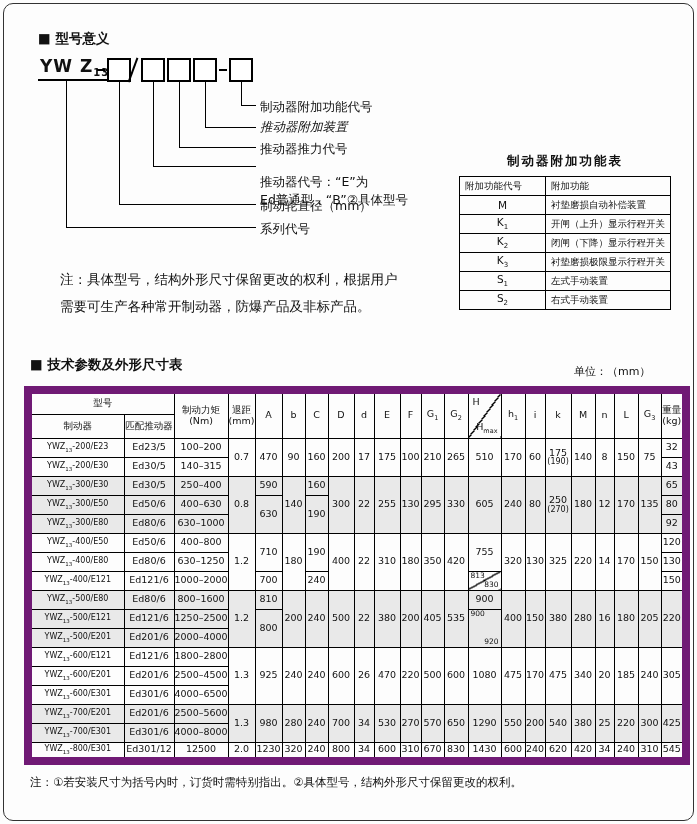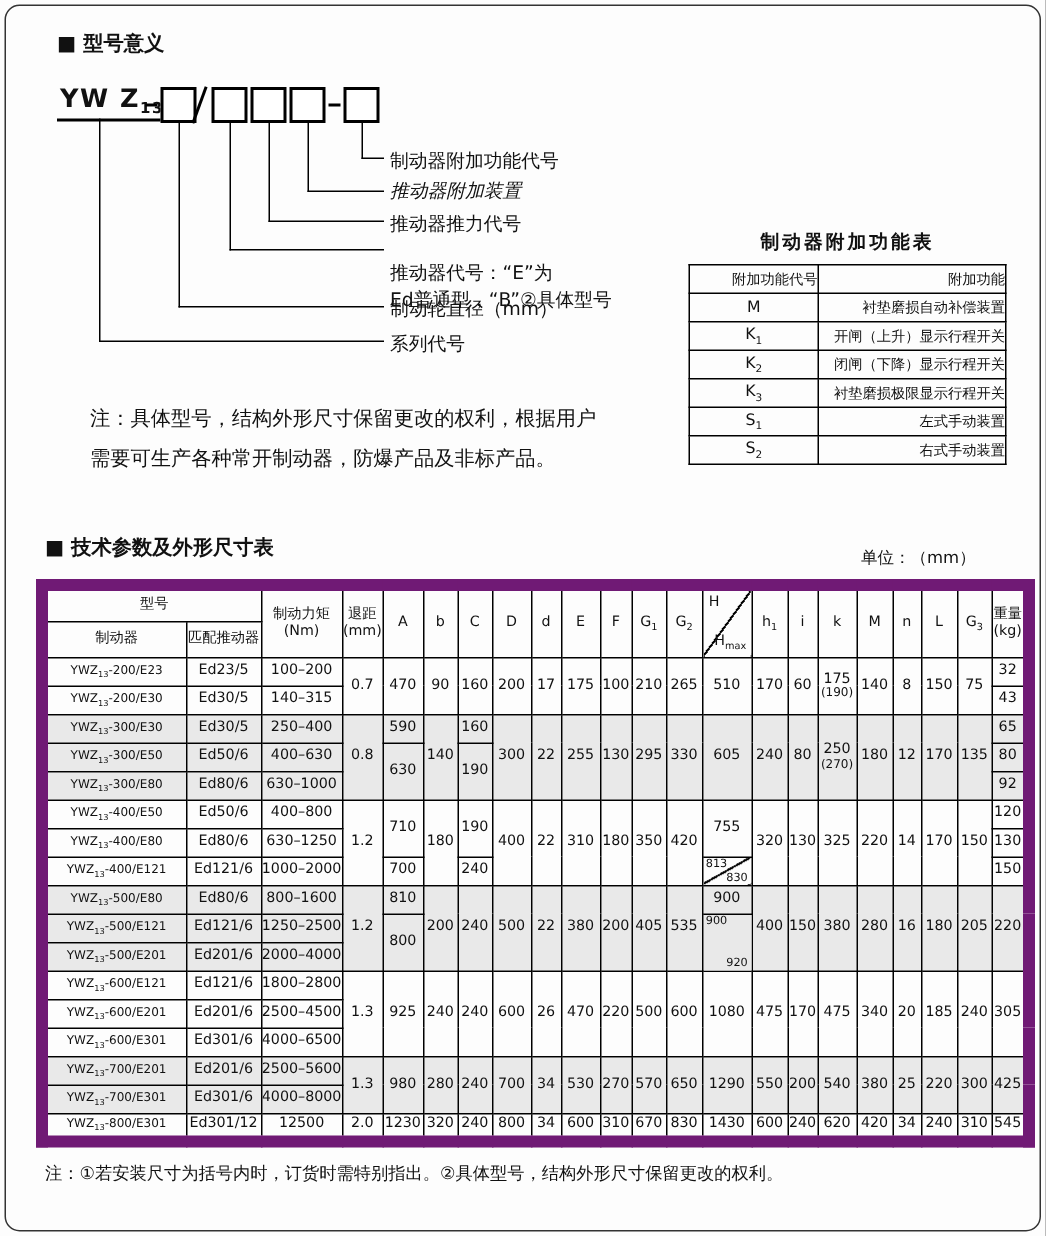--- a/index.html
+++ b/index.html
@@ -5,21 +5,21 @@
   html,body { margin:0; padding:0; background:#888; }
   .page {
     position:relative; width:697px; height:824px; background:#fdfdfd;
     font-family:"DejaVu Sans","Liberation Sans",sans-serif; color:#111;
     overflow:hidden; margin:0 auto;
   }
   .frame { position:absolute; left:3px; top:3px; right:3px; bottom:3px;
     border:1.5px solid #333; border-radius:10px; pointer-events:none; }
 
   
-  .title1 { position:absolute; left:38px; top:20px; font-size:13.5px; font-weight:bold; }
+  .title1 { position:absolute; left:38px; top:30px; font-size:13.5px; font-weight:bold; }
   .diagram { position:absolute; left:38px; top:52px; width:430px; height:255px; }
   .code-text { position:absolute; left:0; top:4px; font-size:17px; font-weight:bold;
     letter-spacing:1px; border-bottom:2px solid #000; padding:0 5px 1px 2px; white-space:nowrap;text-align:right; }
   .code-text sub { font-size:10px; font-weight:bold; }
   .dash { position:absolute; width:8px; height:2px; background:#000; top:17px; }
   .d1 { left:59px; } .d2 { left:181px; }
   .box { position:absolute; width:20px; height:20px; border:2px solid #000; top:6px; background:#fff; }
   .b1 { left:69px; } .b2 { left:103px; } .b3 { left:129px; } .b4 { left:155px; } .b5 { left:191px; }
   .slash { position:absolute; left:94px; top:5px; width:2px; height:26px; background:#000;
     transform:rotate(20deg); }
@@ -34,21 +34,21 @@
   .lb1 { top:46px; } .lb2 { top:66px;font-style:italic; } .lb3 { top:88px; }
   .lb4 { top:107px;margin-top:14px; } .lb5 { top:145px; } .lb6 { top:168px; }
   .note1 { position:absolute; left:60px; top:266px; width:402px; font-size:13.5px; line-height:27px; }
 
   
   .func-block { position:absolute; left:452px; top:153px; width:226px; }
   .func-title { text-align:center; font-size:12.5px; font-weight:bold; letter-spacing:2px; margin-bottom:6px; }
   table.ft { border-collapse:collapse; width:212px; margin:0 auto; border:1.5px solid #000;
     table-layout:fixed; }
   table.ft th, table.ft td { border:1px solid #000; height:18px; font-size:9.5px;
-    font-weight:normal; padding:0 0 0 5px; text-align:right; overflow:hidden; white-space:nowrap; }
+    font-weight:normal; padding:0 0 0 5px; text-align:left; overflow:hidden; white-space:nowrap; }
   table.ft .ft-c1 { width:80px; }
   table.ft td.ft-code { text-align:center; padding:0; font-size:10.5px; }
   table.ft td.ft-code sub { font-size:7px; }
 
   
   .title2 { position:absolute; left:30px; top:356px; font-size:13.5px; font-weight:bold; }
   .unit { position:absolute; left:574px; top:364px; font-size:11px; }
   table.mt { position:absolute; left:24px; top:386px; border-collapse:collapse; border:8px solid #701a75;
     table-layout:fixed; }
   table.mt th, table.mt td { border:1px solid #000; text-align:center; vertical-align:middle;

